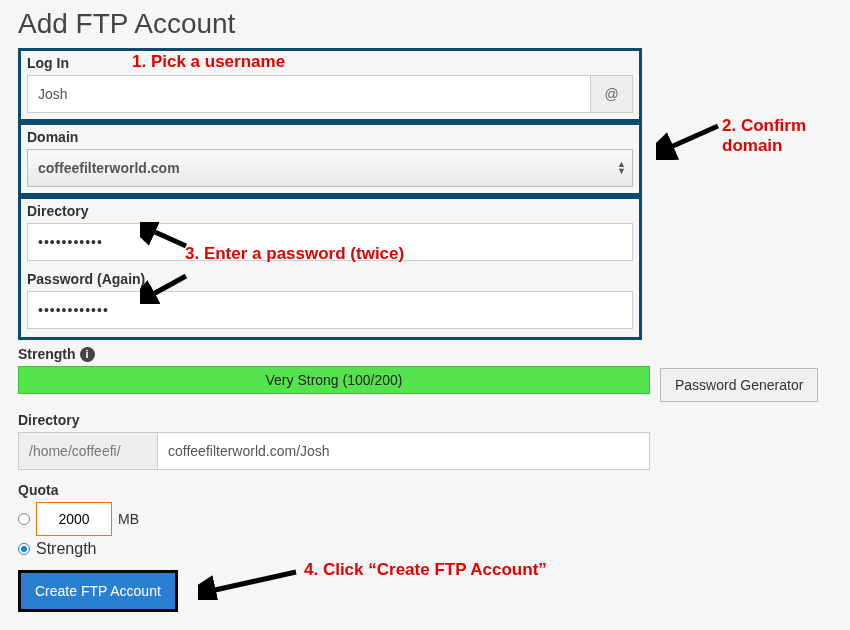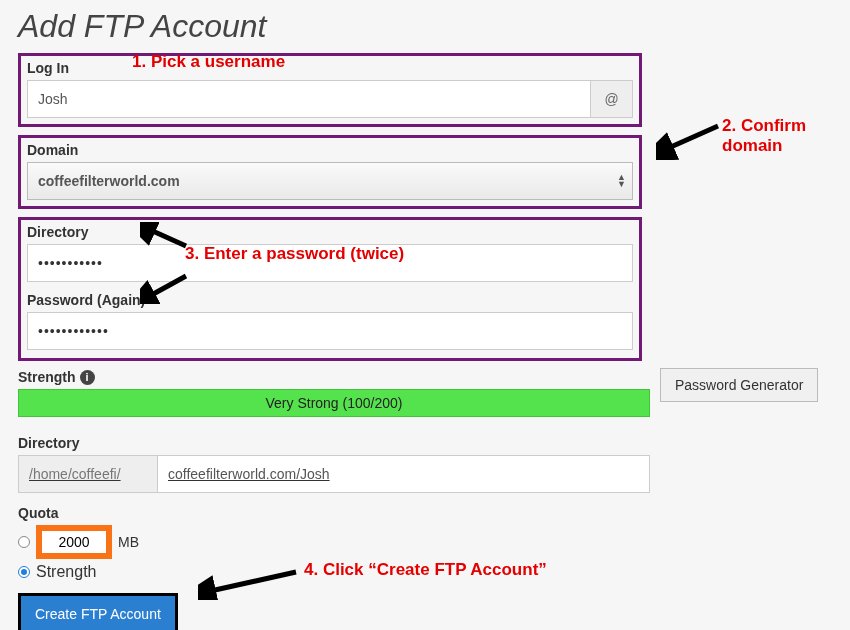--- a/index.html
+++ b/index.html
@@ -6,34 +6,32 @@
   body {
     font-family: "Helvetica Neue", Helvetica, Arial, sans-serif;
     background: #f6f6f6;
     color: #333;
     width: 850px;
     height: 630px;
     position: relative;
     overflow: hidden;
   }
   h1 {
-    font-size: 32px;
+    font-size: 28px;
     font-weight: 400;
     color: #444;
     padding: 8px 18px 8px 18px;
-    font-style: italic;
   }
   .content {
     padding: 0 18px;
     width: 660px;
   }
   .group-box {
-    border: 3px solid #701a75;
+    border: 3px solid #0c4a6e;
     padding: 4px 6px 8px 6px;
-    margin-bottom: 8px;
     position: relative;
     background: #f6f6f6;
   }
   .group-box.dense { padding-bottom: 6px; }
   .field-label {
     font-size: 14px;
     font-weight: 700;
     color: #333;
     margin-bottom: 4px;
     display: block;
@@ -129,21 +127,21 @@
     left: 660px;
     top: 368px;
     height: 34px;
     padding: 0 14px;
     background: #f0f0f0;
     border: 1px solid #bbb;
     font-size: 14px;
     color: #333;
   }
   .dir-row { margin-top: 18px; width: 632px; }
-  .dir-inputs { display: flex; text-decoration: underline; }
+  .dir-inputs { display: flex; }
   .dir-prefix {
     width: 140px;
     height: 38px;
     border: 1px solid #ccc;
     background: #eee;
     color: #777;
     padding: 0 10px;
     display: flex;
     align-items: center;
     font-size: 14px;
@@ -155,21 +153,21 @@
     border-left: none;
     background: #fff;
     padding: 0 10px;
     font-size: 14px;
     color: #555;
   }
   .quota-row { margin-top: 12px; }
   .quota-line { display: flex; align-items: center; gap: 6px; margin-top: 4px; }
   .quota-num {
     width: 76px; height: 34px;
-    border: 6px solid #f97316; background: #fff;
+    border: 1px solid #f97316; background: #fff;
     text-align: center; font-size: 14px;
   }
   .quota-unit { font-size: 14px; color: #333; }
   .radio { width: 12px; height: 12px; border-radius: 50%; border: 1px solid #888; background: #fff; display:inline-block; position:relative;}
   .radio.checked { border-color: #1f7fe0; }
   .radio.checked::after { content:""; position:absolute; left:2px; top:2px; width:6px; height:6px; border-radius:50%; background:#1f7fe0; }
   .create-btn {
     margin-top: 12px;
     background: #2a7fd1;
     border: 3px solid #000;

